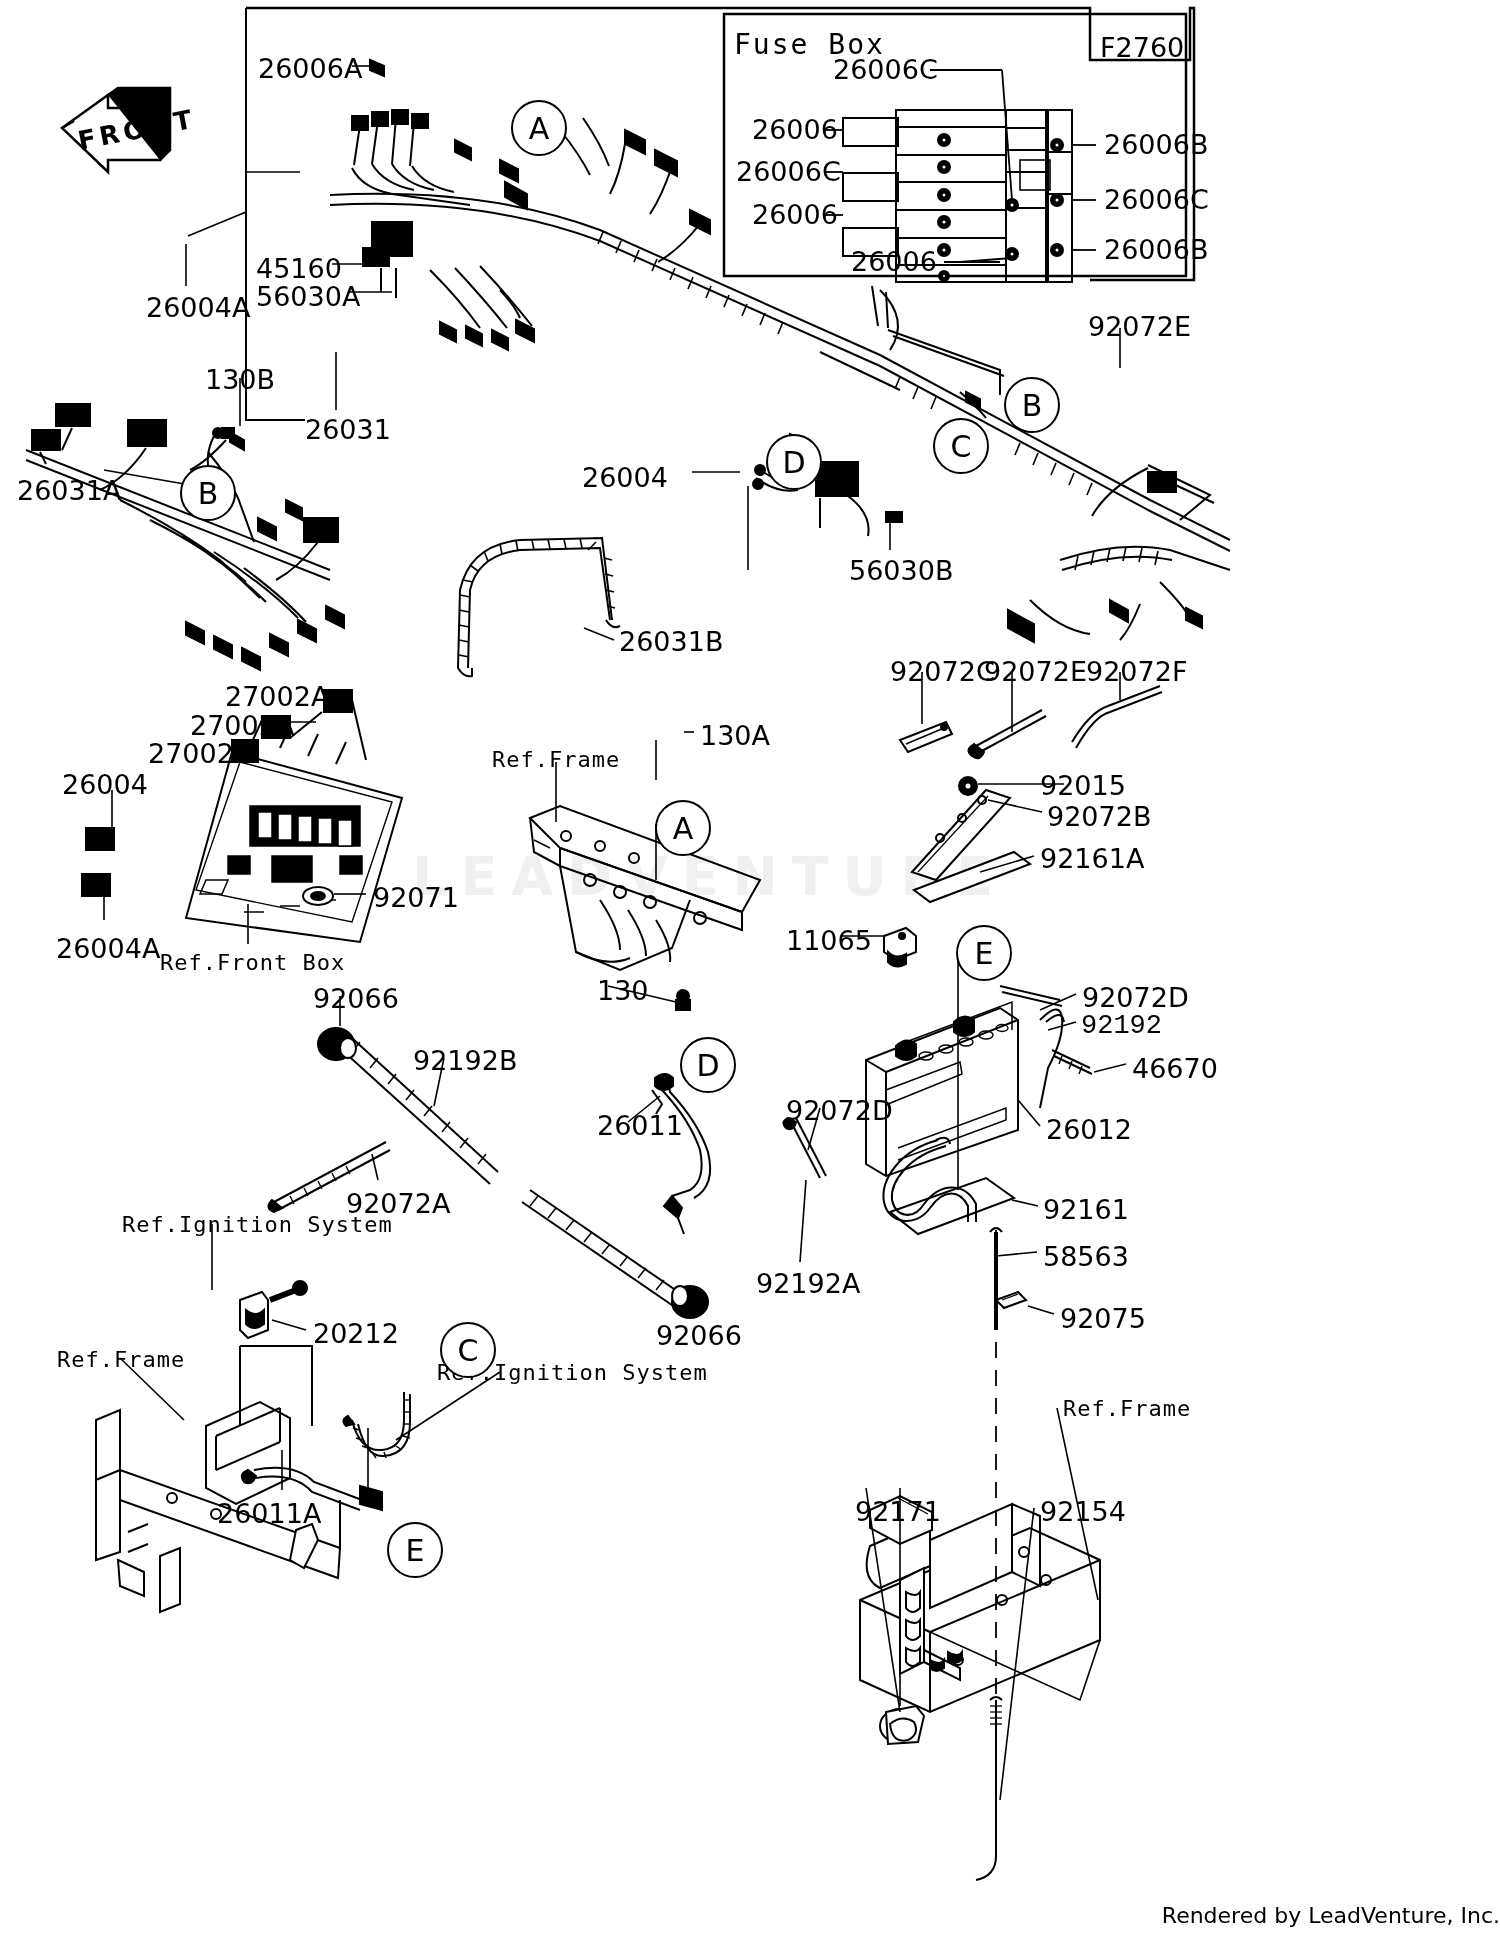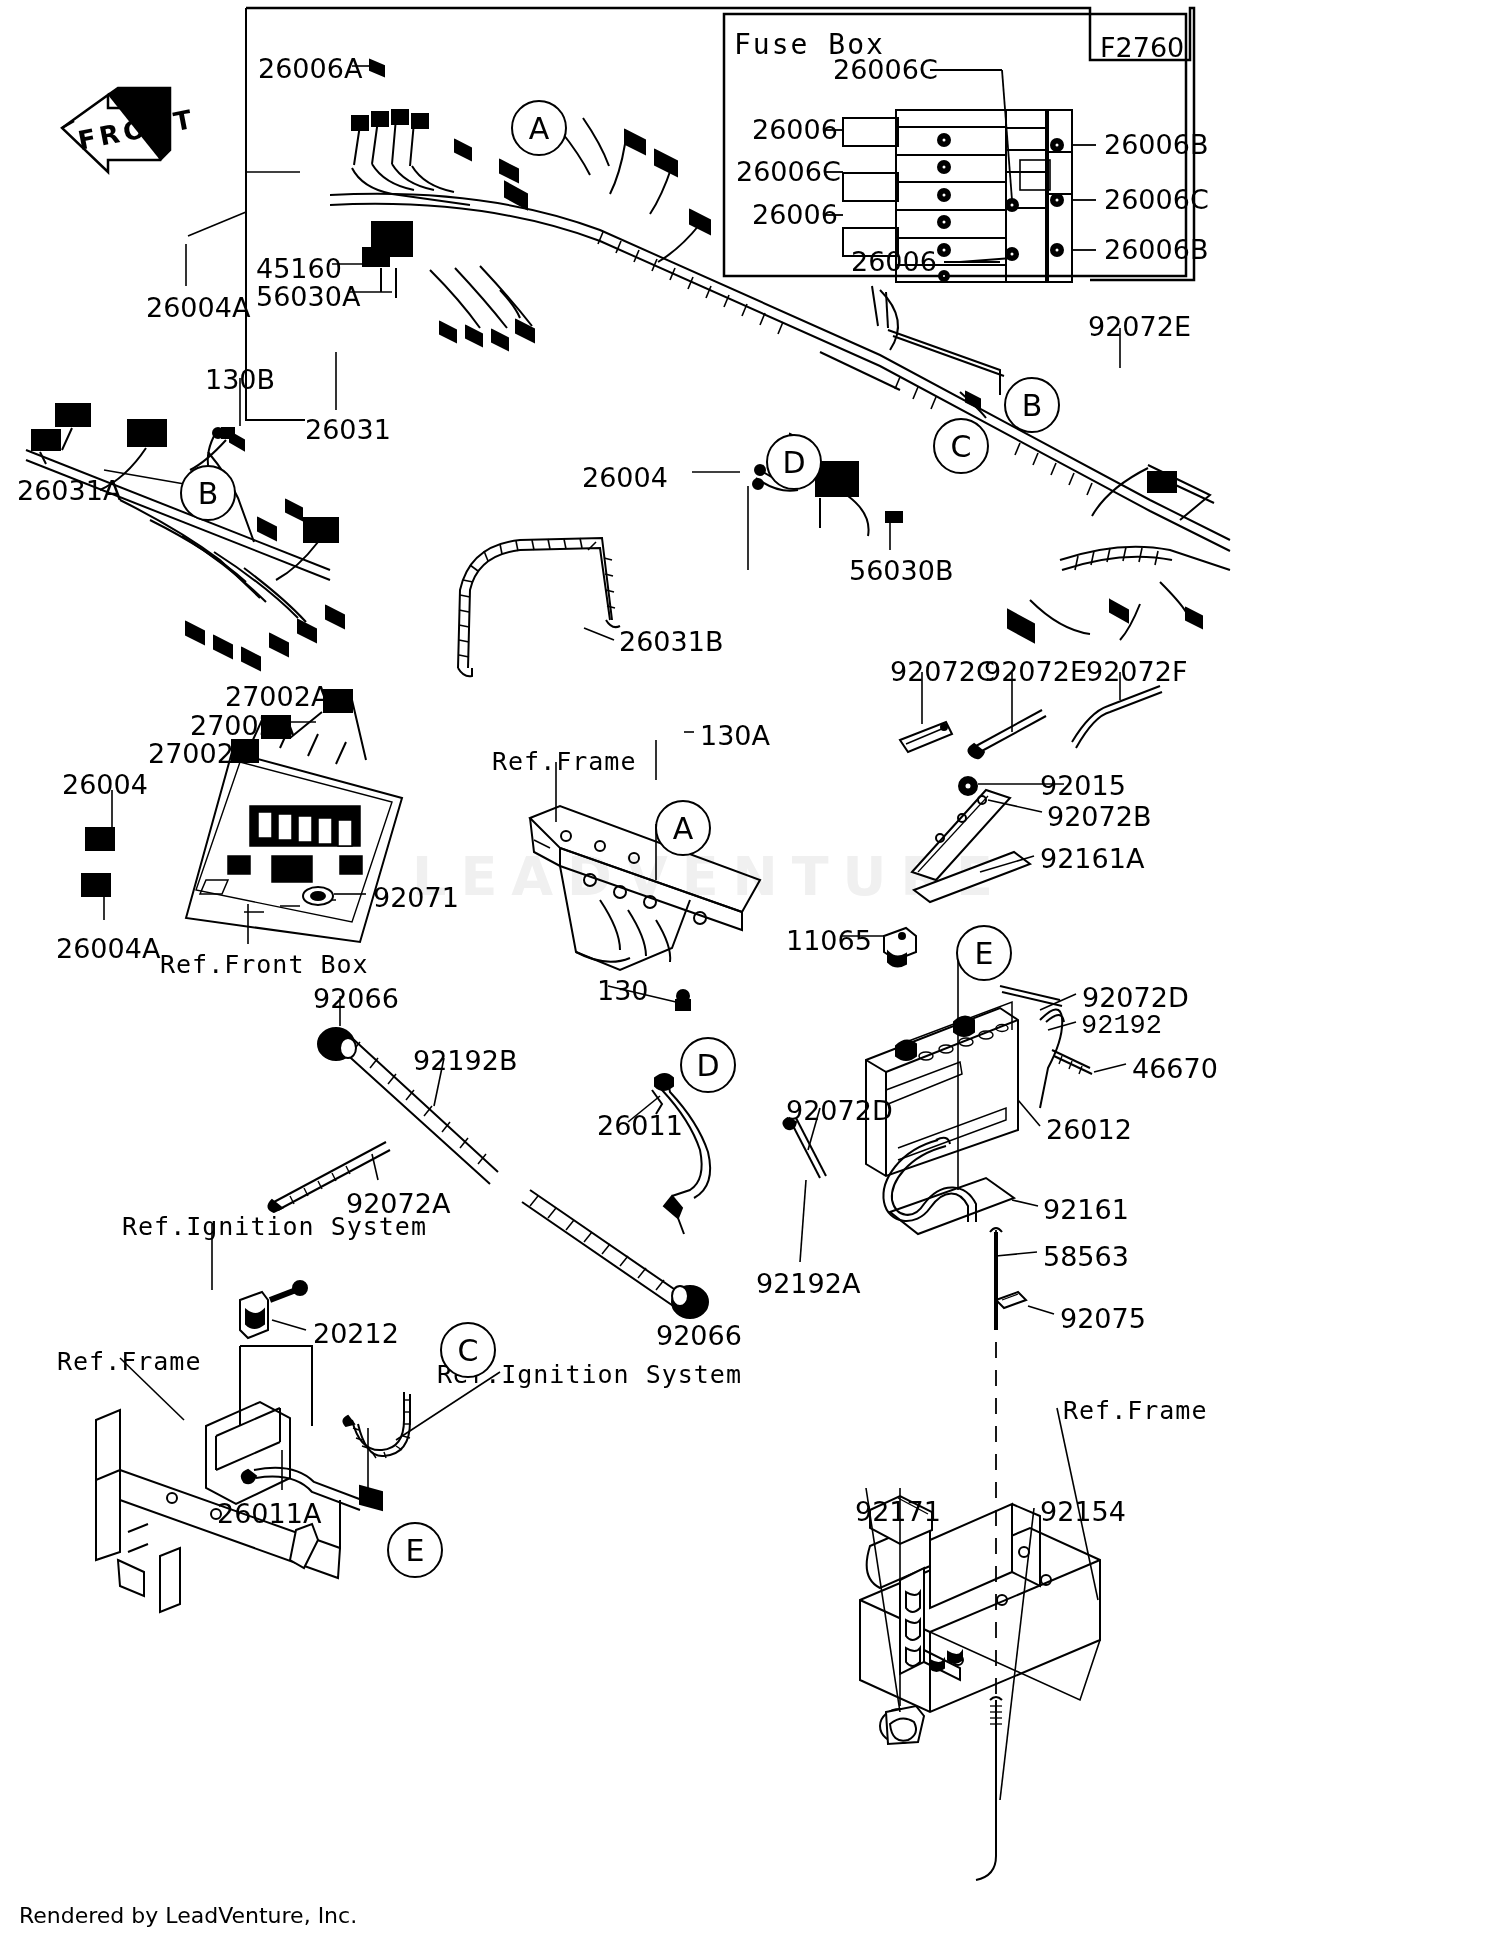--- a/index.html
+++ b/index.html
@@ -2,25 +2,25 @@
 <html><head>
 <meta charset="utf-8">
 <style>
   html,body{margin:0;padding:0;background:#fff;}
   body{width:1500px;height:1938px;position:relative;
        font-family:"DejaVu Sans Mono","Liberation Mono",monospace;color:#000;}
   #stage{position:absolute;inset:0;width:1500px;height:1938px;overflow:hidden;}
   svg#art{position:absolute;left:0;top:0;width:1500px;height:1938px;}
   .lbl{position:absolute;white-space:nowrap;font-size:27px;letter-spacing:0px;
        font-family:"DejaVu Sans","Liberation Sans",sans-serif;color:#000;line-height:1;}
-  .lbl.mono{font-family:"DejaVu Sans Mono","Liberation Mono",monospace;font-size:25px;letter-spacing:1px;}
+  .lbl.mono{font-family:"DejaVu Sans Mono","Liberation Mono",monospace;font-size:22px;letter-spacing:1px;}
   .cnum{position:absolute;width:52px;height:52px;border:2.5px solid #000;border-radius:50%;
         display:flex;align-items:center;justify-content:center;font-size:30px;background:#fff;
         font-family:"DejaVu Sans","Liberation Sans",sans-serif;}
-  .footer{position:absolute;left:0;right:0;bottom:10px;text-align:left;font-size:22px;
+  .footer{position:absolute;left:0;right:0;bottom:10px;text-align:right;font-size:22px;
           font-family:"DejaVu Sans","Liberation Sans",sans-serif;padding-left:19px;}
   .wm{position:absolute;color:#f0f0f0;font-size:54px;letter-spacing:14px;font-weight:bold;
       font-family:"DejaVu Sans","Liberation Sans",sans-serif;user-select:none;}
   .fbtitle{position:absolute;font-size:28px;font-family:"DejaVu Sans Mono","Liberation Mono",monospace;letter-spacing:2px;}
   .pgid{position:absolute;font-size:27px;font-family:"DejaVu Sans","Liberation Sans",sans-serif;}
 </style>
 </head>
 <body>
 
 <div id="stage">

